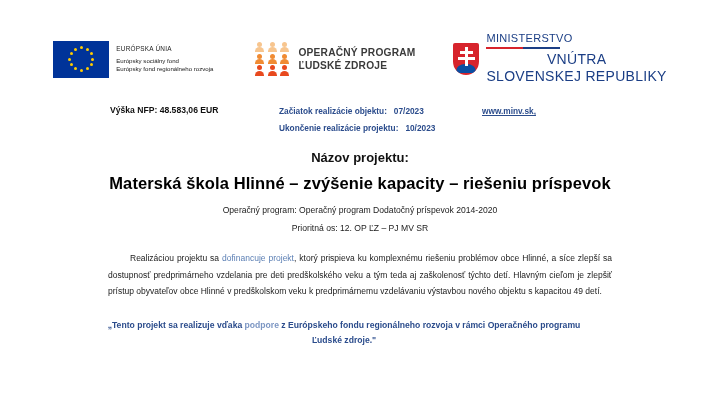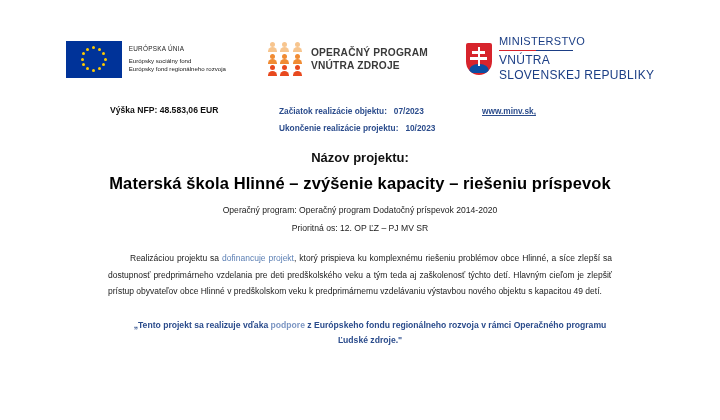--- a/index.html
+++ b/index.html
@@ -179,24 +179,25 @@
     letter-spacing: 0.3px;
     white-space: nowrap;
   }
   .min-rule {
     width: 74px;
     height: 1.6px;
     margin: 1.5px 0 2px 0;
     background: linear-gradient(to right, #D7242C 0%, #D7242C 50%, #1B3E85 50%, #1B3E85 100%);
   }
   .min-line2, .min-line3 {
-    font-size: 12px;
+    font-size: 14px;
     color: #1B3E85;
     letter-spacing: 0.3px;
     white-space: nowrap;
+    text-align: center;
   }
 
   
   .info-row {
     position: absolute;
     left: 0;
     top: 100px;
     width: 720px;
     height: 40px;
   }
@@ -271,21 +272,21 @@
     line-height: 1.95;
     color: #1b1b1b;
     text-align: justify;
     text-indent: 22px;
   }
   .hl-blue { color: #5B7FB4; }
 
   
   .footer-quote {
     position: absolute;
-    left: 120px;
+    left: 94px;
     top: 318px;
     width: 500px;
     text-align: center;
     font-size: 8.6px;
     font-weight: bold;
     line-height: 1.75;
     color: #2B4C8C;
   }
   .footer-quote .soft { color: #7C96C3; font-weight: bold; }
 </style>
@@ -352,21 +353,21 @@
             <div class="head"></div>
             <div class="body"></div>
           </div>
         <div class="person r3">
             <div class="head"></div>
             <div class="body"></div>
           </div>
       </div>
       <div class="oplz-texts">
         <div class="oplz-line">OPERAČNÝ PROGRAM</div>
-        <div class="oplz-line">VNÚTRA ZDROJE</div>
+        <div class="oplz-line">ĽUDSKÉ ZDROJE</div>
       </div>
     </div>
 
     <div class="logo-block logo-min">
       <div class="crest">
         <div class="crest-shield">
           <div class="crest-hill"></div>
           <div class="crest-cross-v"></div>
           <div class="crest-cross-h1"></div>
           <div class="crest-cross-h2"></div>

